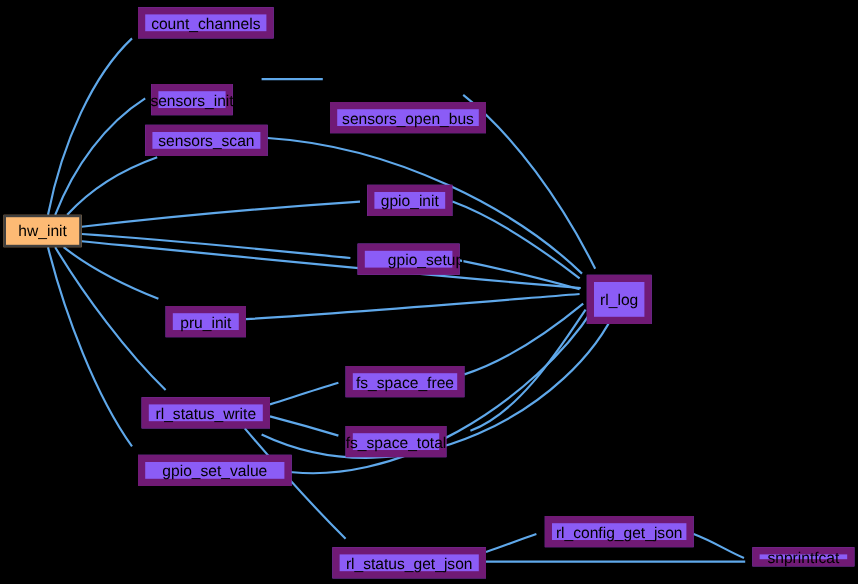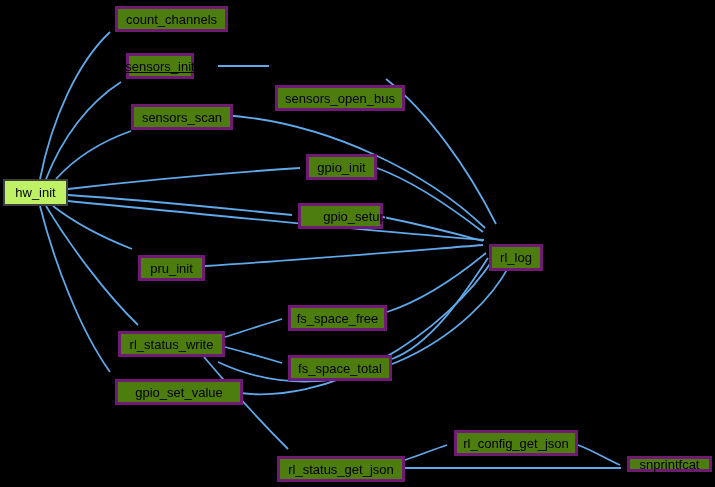--- a/index.html
+++ b/index.html
@@ -9,29 +9,29 @@
     background:#000;
     overflow:hidden;
     font-family:"Liberation Sans", sans-serif;
   }
   .edge-layer{position:absolute;left:0;top:0;width:715px;height:487px;}
   .edge-layer path{fill:none;stroke-width:1.8px;}
   .node{
     position:absolute;
     box-sizing:border-box;
     display:flex;align-items:center;justify-content:center;
-    background:#4d7c0f;
-    border:3px solid #701a75;
+    background:#8b5cf6;
+    border:6px solid #701a75;
     color:#000;
     font-size:13px;
     white-space:nowrap;
     cursor:pointer;
   }
   .node.focus{
-    background:#bef264;
+    background:#fdba74;
     border:2px solid #3f3f3f;
     cursor:default;
   }
 </style>
 </head>
 <body>
 
 <div class="canvas">
   <svg class="edge-layer" xmlns="http://www.w3.org/2000/svg" width="715" height="487" viewBox="0 0 715 487">
     <defs>
@@ -67,51 +67,51 @@
         <path d="M578,445 C594,451 606,459 620,465" stroke="#5FA8EA" marker-end="url(#arrow)"></path>
       </g>
   </svg>
   <div id="nodes">
       <div class="node focus" style="left: 3px; top: 179px; width: 65px; height: 27px;">
         <span>hw_init</span>
       </div>
       <div class="node" style="left: 115px; top: 6px; width: 113px; height: 26px;">
         <span>count_channels</span>
       </div>
-      <div class="node" style="left: 126px; top: 53px; width: 68px; height: 26px; text-decoration: underline;">
+      <div class="node" style="left: 126px; top: 70px; width: 68px; height: 26px;">
         <span>sensors_init</span>
       </div>
-      <div class="node" style="left: 121px; top: 104px; width: 102px; height: 26px; margin-left: 10px;">
+      <div class="node" style="left: 121px; top: 104px; width: 102px; height: 26px;">
         <span>sensors_scan</span>
       </div>
       <div class="node" style="left: 275px; top: 53px; width: 130px; height: 26px; margin-top: 32px;">
         <span>sensors_open_bus</span>
       </div>
       <div class="node" style="left: 306px; top: 154px; width: 71px; height: 26px;">
         <span>gpio_init</span>
       </div>
       <div class="node" style="left: 298px; top: 203px; width: 85px; height: 26px; padding-left: 29px;">
         <span>gpio_setup</span>
       </div>
       <div class="node" style="left: 138px; top: 255px; width: 67px; height: 26px;">
         <span>pru_init</span>
       </div>
-      <div class="node" style="left: 489px; top: 244px; width: 54px; height: 27px;">
+      <div class="node" style="left: 489px; top: 229px; width: 54px; height: 41px;">
         <span>rl_log</span>
       </div>
       <div class="node" style="left: 118px; top: 331px; width: 107px; height: 26px; text-align: center;">
         <span>rl_status_write</span>
       </div>
       <div class="node" style="left: 115px; top: 379px; width: 128px; height: 26px;">
         <span>gpio_set_value</span>
       </div>
       <div class="node" style="left: 288px; top: 305px; width: 99px; height: 26px;">
         <span>fs_space_free</span>
       </div>
-      <div class="node" style="left: 288px; top: 355px; width: 104px; height: 26px;">
+      <div class="node" style="left: 288px; top: 355px; width: 84px; height: 26px;">
         <span>fs_space_total</span>
       </div>
       <div class="node" style="left: 277px; top: 456px; width: 128px; height: 26px;">
         <span>rl_status_get_json</span>
       </div>
       <div class="node" style="left: 454px; top: 430px; width: 124px; height: 26px;">
         <span>rl_config_get_json</span>
       </div>
       <div class="node" style="left: 627px; top: 456px; width: 85px; height: 16px;">
         <span>snprintfcat</span>

